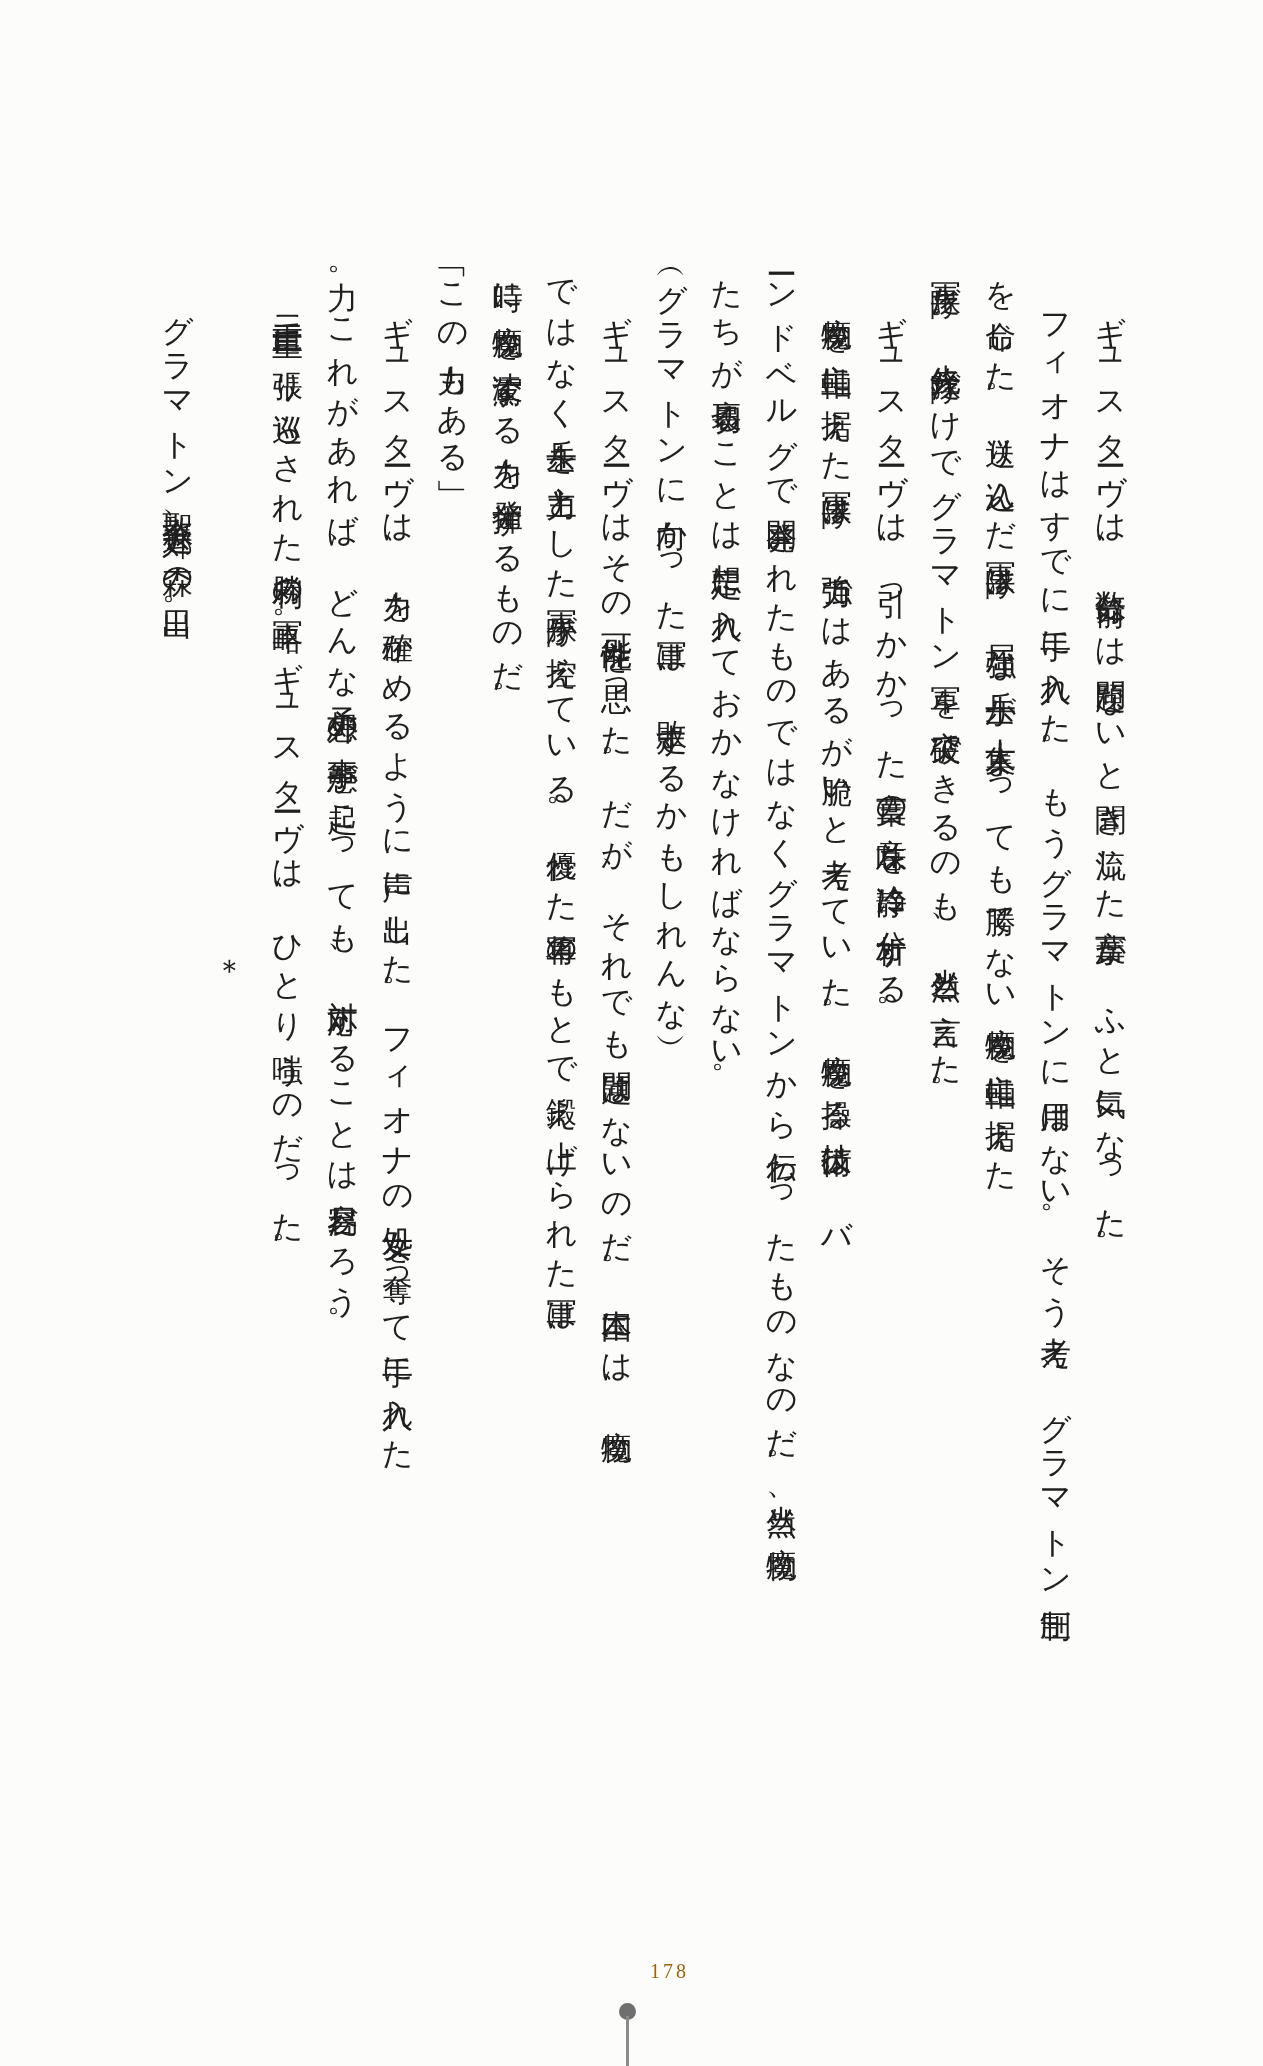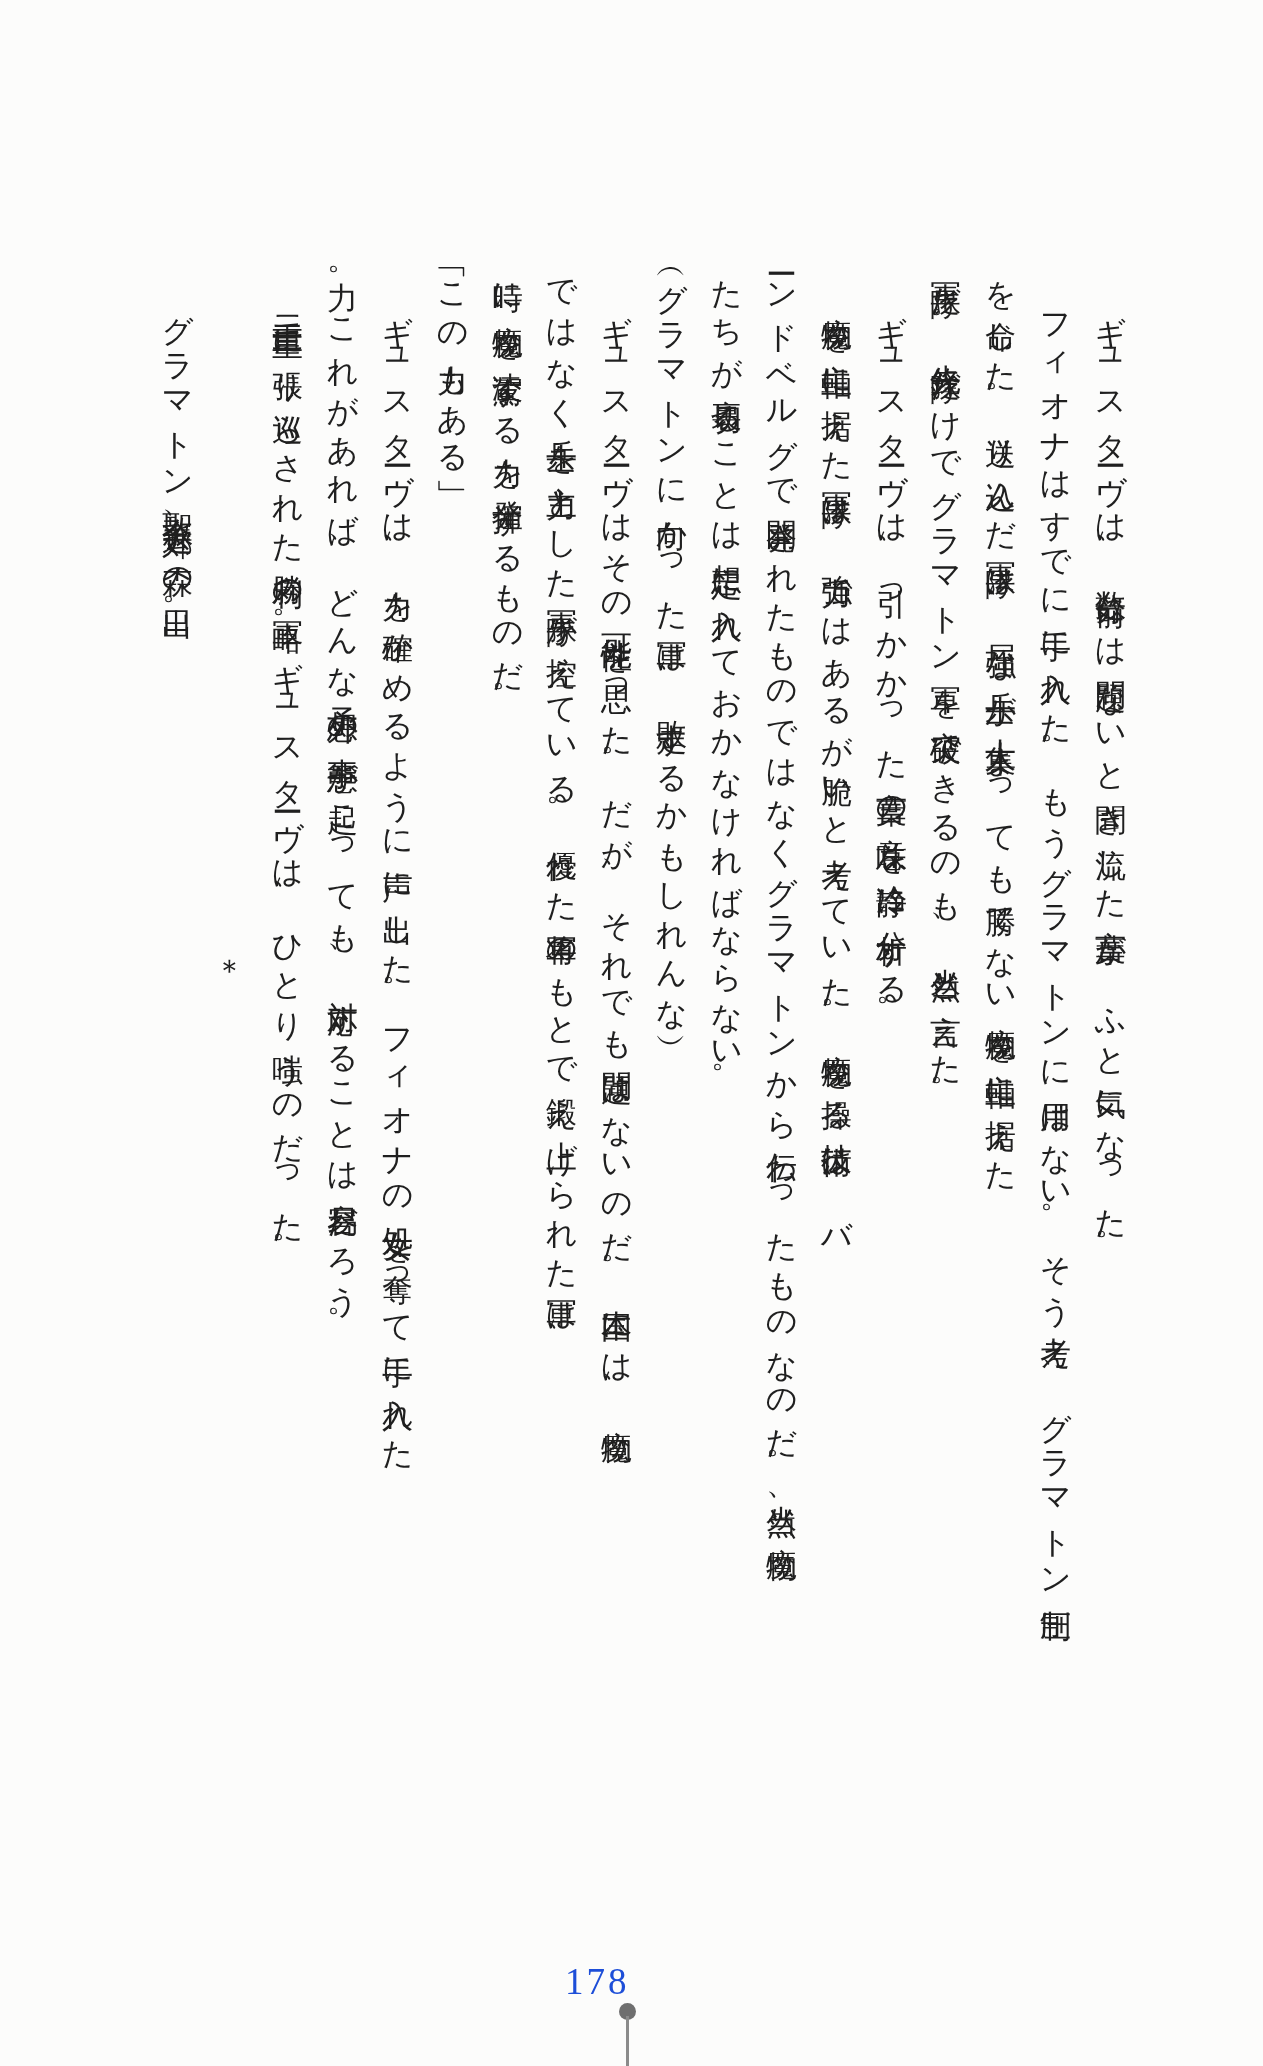--- a/index.html
+++ b/index.html
@@ -54,24 +54,24 @@
     font-size: 31px;
     color: #1f1f1f;
     writing-mode: vertical-rl;
     text-orientation: upright;
   }
   #page-number {
     position: absolute;
     left: 565px;
     top: 1960px;
     width: 124px;
-    text-align: left;
-    font-size: 37px;
+    text-align: right;
+    font-size: 20px;
     letter-spacing: 3px;
-    color: #1d4ed8;
+    color: #a16207;
     font-family: "Liberation Serif", "DejaVu Serif", serif;
   }
   #trim-dot {
     position: absolute;
     left: 619px;
     top: 2003px;
     width: 17px;
     height: 17px;
     border-radius: 50%;
     background: #6f6f6f;

